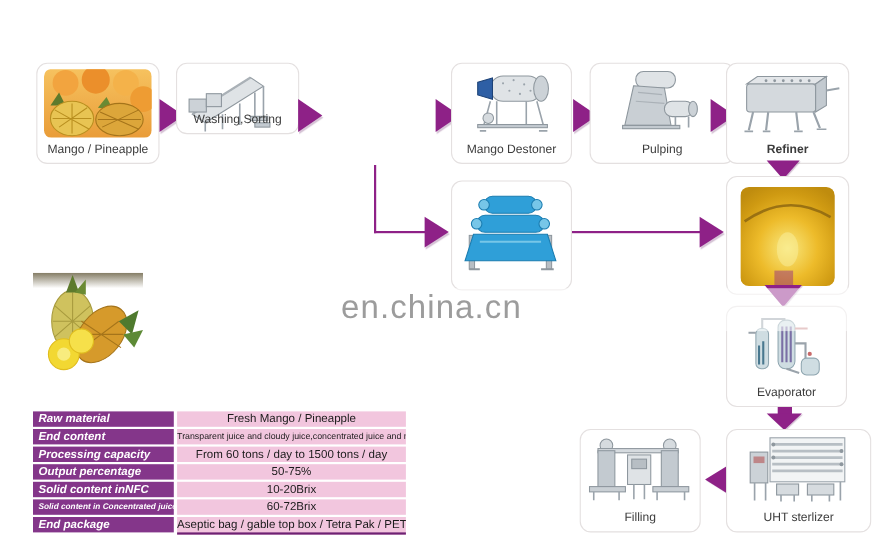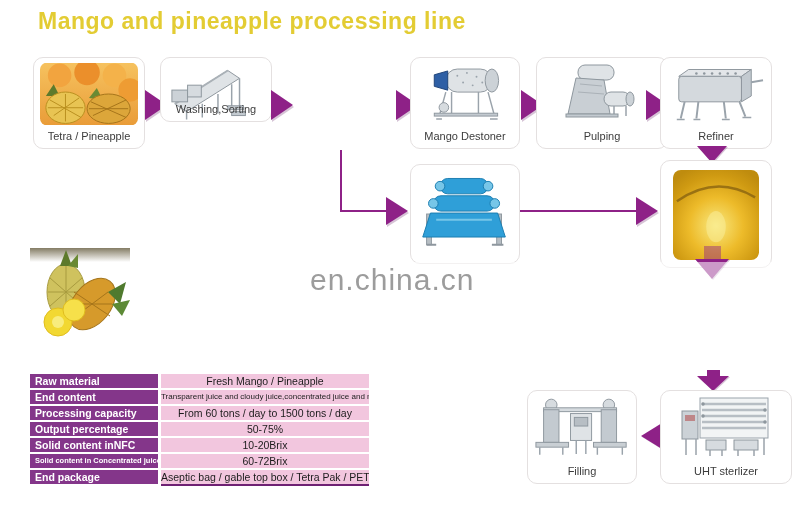--- a/index.html
+++ b/index.html
@@ -16,34 +16,33 @@
            border-top:18px solid #8e2187;filter:drop-shadow(1px 1px 0 rgba(90,20,90,.25));}
   .arrow-l{position:absolute;width:0;height:0;border-top:13px solid transparent;border-bottom:13px solid transparent;
            border-right:21px solid #8e2187;filter:drop-shadow(1px 1px 0 rgba(90,20,90,.25));}
   .line{position:absolute;background:#8e2187;}
   .stem{position:absolute;background:rgba(142,33,135,.45);}
   .wm-band{position:absolute;left:296px;top:229px;width:497px;height:39px;background:rgba(255,255,255,.55);z-index:30;margin-top:33px;}
   .wm-text{position:absolute;left:14px;top:1px;font-size:30px;color:rgba(128,128,128,.78);letter-spacing:1px;}
   .tbl-title{position:absolute;left:30px;top:357px;font-size:11.5px;color:#222;}
   .trow{position:absolute;left:30px;height:14px;}
   .tlabel{position:absolute;left:0;width:128px;height:14px;background:#84368a;color:#fff;
-          font-size:10.5px;font-weight:bold;line-height:14px;padding-left:5px;box-sizing:border-box;white-space:nowrap;overflow:hidden;}
+          font-size:10.5px;font-weight:bold;line-height:14px;padding-left:5px;box-sizing:border-box;white-space:nowrap;overflow:hidden;font-style:italic;}
   .tvalue{position:absolute;left:131px;width:208px;height:14px;background:#f2c6de;color:#1c1c1c;
           font-size:10.5px;line-height:14px;text-align:center;white-space:nowrap;overflow:hidden;}
   .tlabel.small{font-size:7.5px;}
   .tvalue.small{font-size:8px;}
   .tvalue.last{border-bottom:2px solid #6e2173;}
   svg{display:block;}
 </style>
 </head>
 <body>
 
 <div class="canvas">
 
-  <div class="page-title">Mango and pineapple processing line</div>
 
   <div class="node" style="left:33px;top:57px;width:112px;height:92px;">
     <div class="img">
       <svg width="100" height="64" viewBox="0 0 100 64">
         <defs>
             <linearGradient id="gf" x1="0" y1="0" x2="0" y2="1">
           <stop offset="0" stop-color="#f6c25f"></stop>
               <stop offset="1" stop-color="#e99c38"></stop>
             </linearGradient>
           </defs>
@@ -53,21 +52,21 @@
         <circle cx="76" cy="13" r="12" fill="#f4b24a"></circle>
           <circle cx="92" cy="28" r="12" fill="#ee9c33"></circle>
         <polygon points="6,34 14,22 20,34" fill="#5d7a2c"></polygon>
           <polygon points="50,36 58,26 64,38" fill="#6a8a33"></polygon>
         <ellipse cx="26" cy="46" rx="20" ry="16" fill="#e8c453" stroke="#b98f1f" stroke-width="1"></ellipse>
         <path d="M10,38 L42,56 M14,54 L40,36 M8,46 L44,46 M26,32 L26,60" stroke="#b98f1f" stroke-width="1" fill="none"></path>
         <ellipse cx="70" cy="47" rx="22" ry="15" fill="#dca63a" stroke="#a5741a" stroke-width="1"></ellipse>
         <path d="M52,40 L88,56 M54,54 L88,38 M50,47 L90,47" stroke="#a5741a" stroke-width="1" fill="none"></path>
       </svg>
     </div>
-    <div class="lbl">Tetra / Pineapple</div>
+    <div class="lbl">Mango / Pineapple</div>
   </div>
 
   <div class="arrow-r" style="left:145px;top:90px;"></div>
 
   <div class="node" style="left:160px;top:57px;width:112px;height:65px;">
     <div class="img">
       <svg width="100" height="64" viewBox="0 0 100 64">
         <polygon points="8,42 62,8 74,16 20,50" fill="#dfe3e6" stroke="#8e979e"></polygon>
         <line x1="8" y1="42" x2="62" y2="8" stroke="#aab1b7" stroke-width="2"></line>
         <rect x="5" y="28" width="16" height="12" fill="#ccd2d7" stroke="#8e979e"></rect>
@@ -118,21 +117,21 @@
         <ellipse cx="78" cy="37" rx="4" ry="7" fill="#ccd2d7" stroke="#8e979e"></ellipse>
         <path d="M62,44 L62,54 M74,44 L74,54" stroke="#9aa3ab" stroke-width="1.5"></path>
         <rect x="14" y="52" width="52" height="3" fill="#c3cad0" stroke="#8e979e"></rect>
       </svg>
     </div>
     <div class="lbl">Pulping</div>
   </div>
 
   <div class="arrow-r" style="left:646px;top:90px;"></div>
 
-  <div class="node" style="left:660px;top:57px;width:112px;height:92px;">
+  <div class="node" style="left:660px;top:57px;width:112px;height:92px;font-weight:bold;">
     <div class="img">
       <svg width="100" height="64" viewBox="0 0 100 64">
         <polygon points="12,14 22,7 86,7 76,14" fill="#e3e6e9" stroke="#8e979e"></polygon>
         <rect x="12" y="14" width="64" height="26" rx="3" fill="#d4d9dd" stroke="#8e979e"></rect>
         <polygon points="76,14 86,7 86,34 76,40" fill="#c3cad0" stroke="#8e979e"></polygon>
         <circle cx="30" cy="11" r="1.3" fill="#8e979e"></circle>
           <circle cx="38" cy="11" r="1.3" fill="#8e979e"></circle>
         <circle cx="46" cy="11" r="1.3" fill="#8e979e"></circle>
           <circle cx="54" cy="11" r="1.3" fill="#8e979e"></circle>
         <circle cx="62" cy="11" r="1.3" fill="#8e979e"></circle>
@@ -213,20 +212,37 @@
       <ellipse cx="62" cy="56" rx="19" ry="29" transform="rotate(38 62 56)" fill="#d69a2b" stroke="#a5741a"></ellipse>
       <path d="M44,44 L80,68 M46,68 L78,44 M42,56 L82,56" stroke="#a5741a" stroke-width="1"></path>
       <polygon points="78,44 96,34 90,56" fill="#4f7a2e"></polygon>
         <polygon points="82,56 100,52 92,68" fill="#5d8a36"></polygon>
       <circle cx="28" cy="74" r="14" fill="#f2d832" stroke="#e0bd1e"></circle>
       <circle cx="28" cy="74" r="6" fill="#f8ec7e"></circle>
       <circle cx="44" cy="62" r="11" fill="#f6e04a" stroke="#e0bd1e"></circle>
     </svg>
   </div>
 
+  <div class="node" style="left:660px;top:278px;width:110px;height:92px;">
+    <div class="img">
+      <svg width="100" height="62" viewBox="0 0 100 62">
+        <path d="M27,16 L27,5 L49,5" stroke="#9aa3ab" stroke-width="2" fill="none"></path>
+        <rect x="21" y="14" width="12" height="38" rx="5" fill="#cfdde2" stroke="#8fa6b0"></rect>
+        <path d="M24,30 L24,48 M28,26 L28,48" stroke="#49788f" stroke-width="2"></path>
+        <rect x="42" y="6" width="16" height="46" rx="7" fill="#cfdde2" stroke="#8fa6b0"></rect>
+        <path d="M46,12 L46,46 M50,12 L50,46 M54,12 L54,46" stroke="#7a6fa5" stroke-width="2"></path>
+        <path d="M58,28 L68,28 L68,42 M50,52 L62,56" stroke="#9aa3ab" stroke-width="2" fill="none"></path>
+        <rect x="64" y="42" width="17" height="16" rx="5" fill="#cfdde2" stroke="#8fa6b0"></rect>
+        <path d="M58,14 L70,14" stroke="#c98a8a" stroke-width="2"></path>
+        <circle cx="72" cy="38" r="2" fill="#c96a6a"></circle>
+        <path d="M14,18 L21,18" stroke="#9aa3ab" stroke-width="2"></path>
+      </svg>
+    </div>
+    <div class="lbl">Evaporator</div>
+  </div>
 
   <div class="stem" style="left:707px;top:370px;width:13px;height:7px;background:#8e2187;"></div>
   <div class="arrow-d" style="left:697px;top:376px;border-left-width:16px;border-right-width:16px;border-top-width:15px;"></div>
 
   <div class="node" style="left:527px;top:390px;width:110px;height:94px;">
     <div class="img">
       <svg width="100" height="64" viewBox="0 0 100 64">
         <circle cx="18" cy="9" r="6" fill="#d6dbdf" stroke="#8e979e"></circle>
         <circle cx="78" cy="9" r="6" fill="#d6dbdf" stroke="#8e979e"></circle>
         <rect x="10" y="12" width="76" height="4" fill="#d6dbdf" stroke="#8e979e"></rect>

